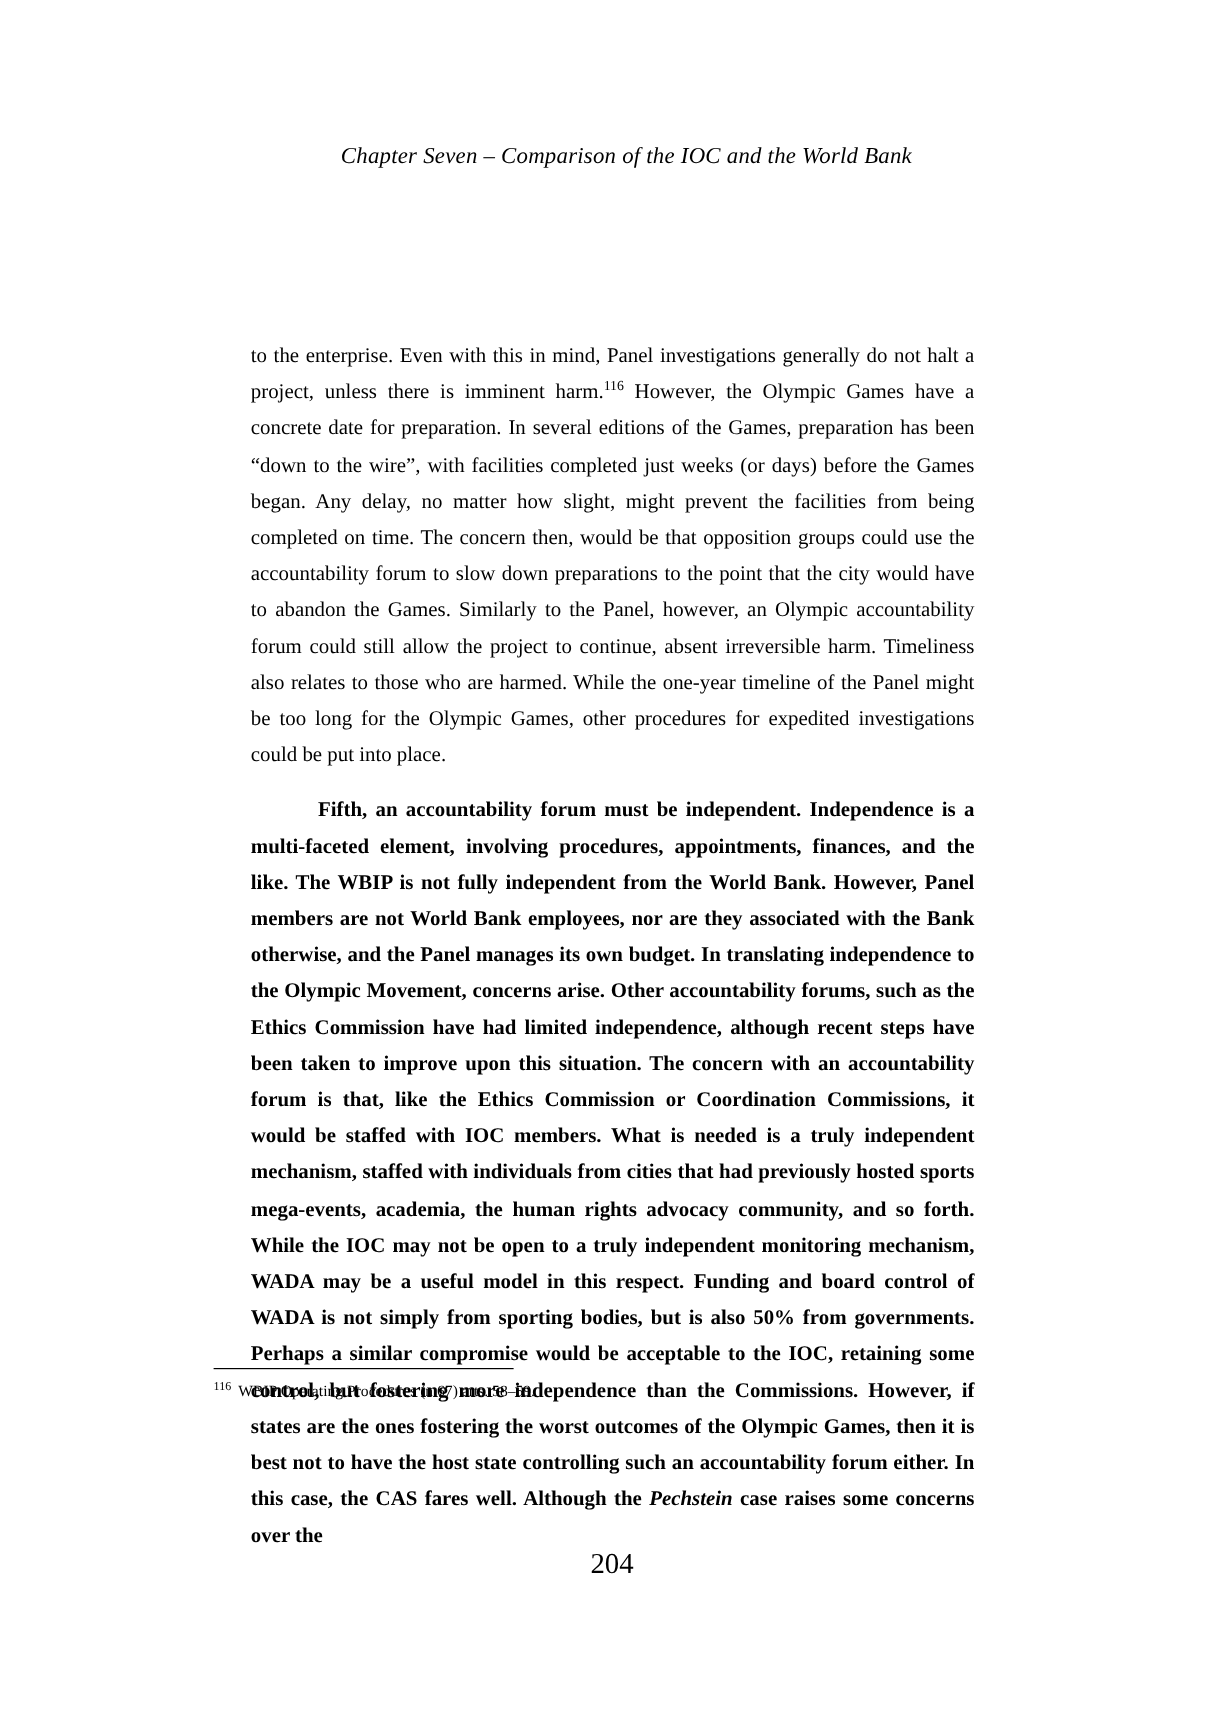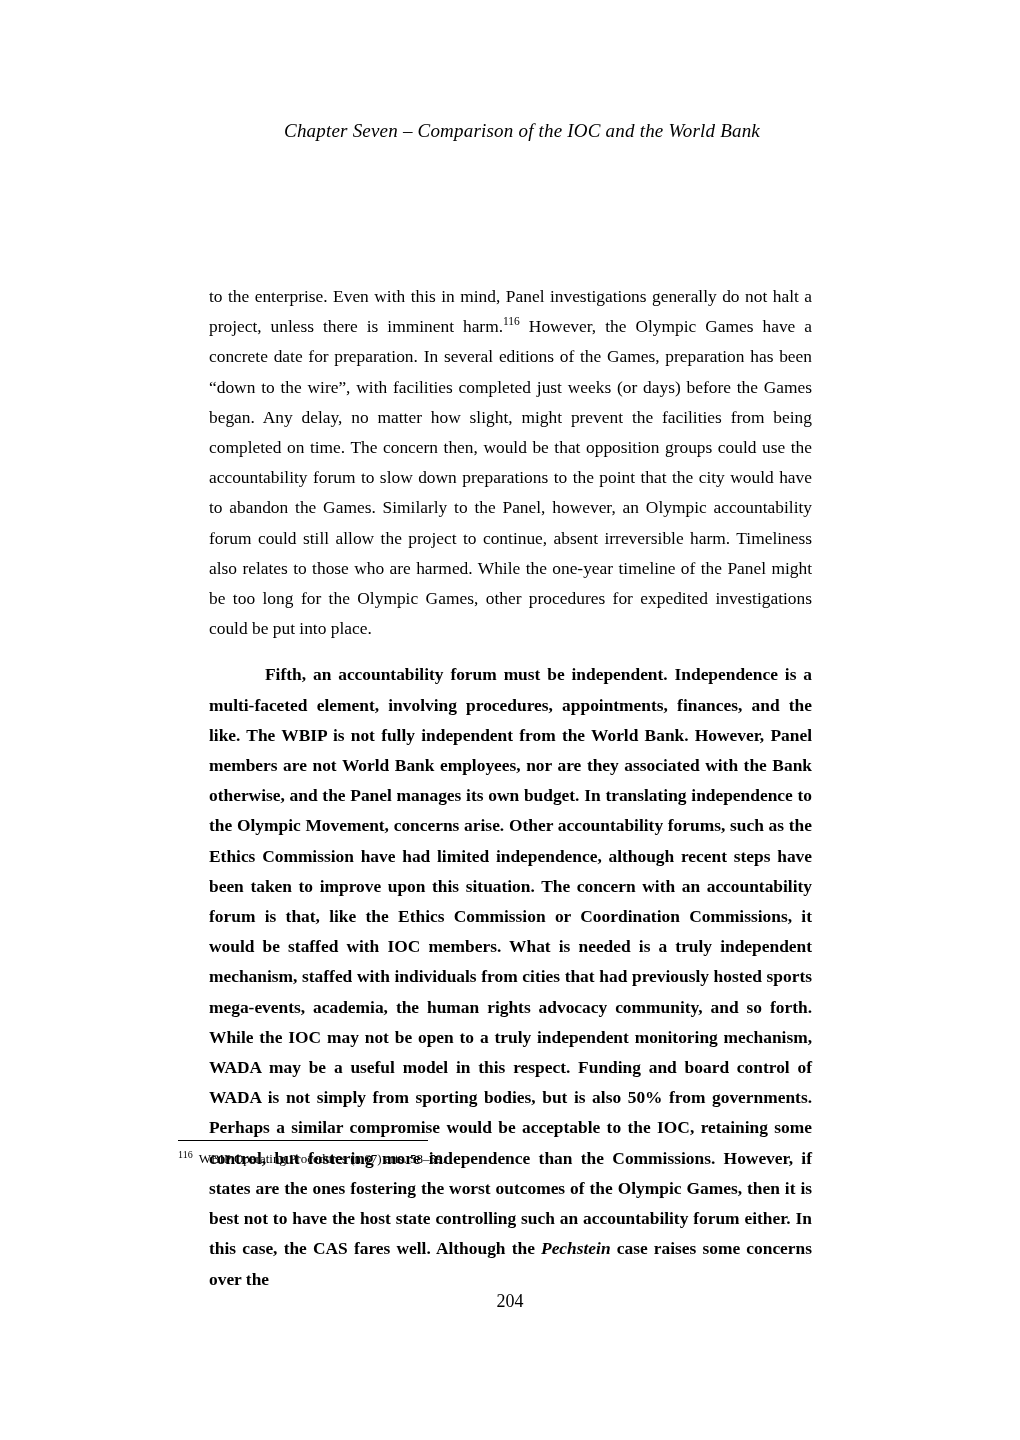--- a/index.html
+++ b/index.html
@@ -74,21 +74,21 @@
     vertical-align: super;
     line-height: 0;
     margin-right: 6px;
   }
   .page-number {
     position: absolute;
     top: 1291px;
     left: 0;
     width: 1020px;
     text-align: center;
-    font-size: 18px;
+    font-size: 24px;
   }
 </style>
 </head>
 <body>
 
 <div class="page">
 
   <div class="running-head">Chapter Seven – Comparison of the IOC and the World Bank</div>
 
   <div class="body-block">

